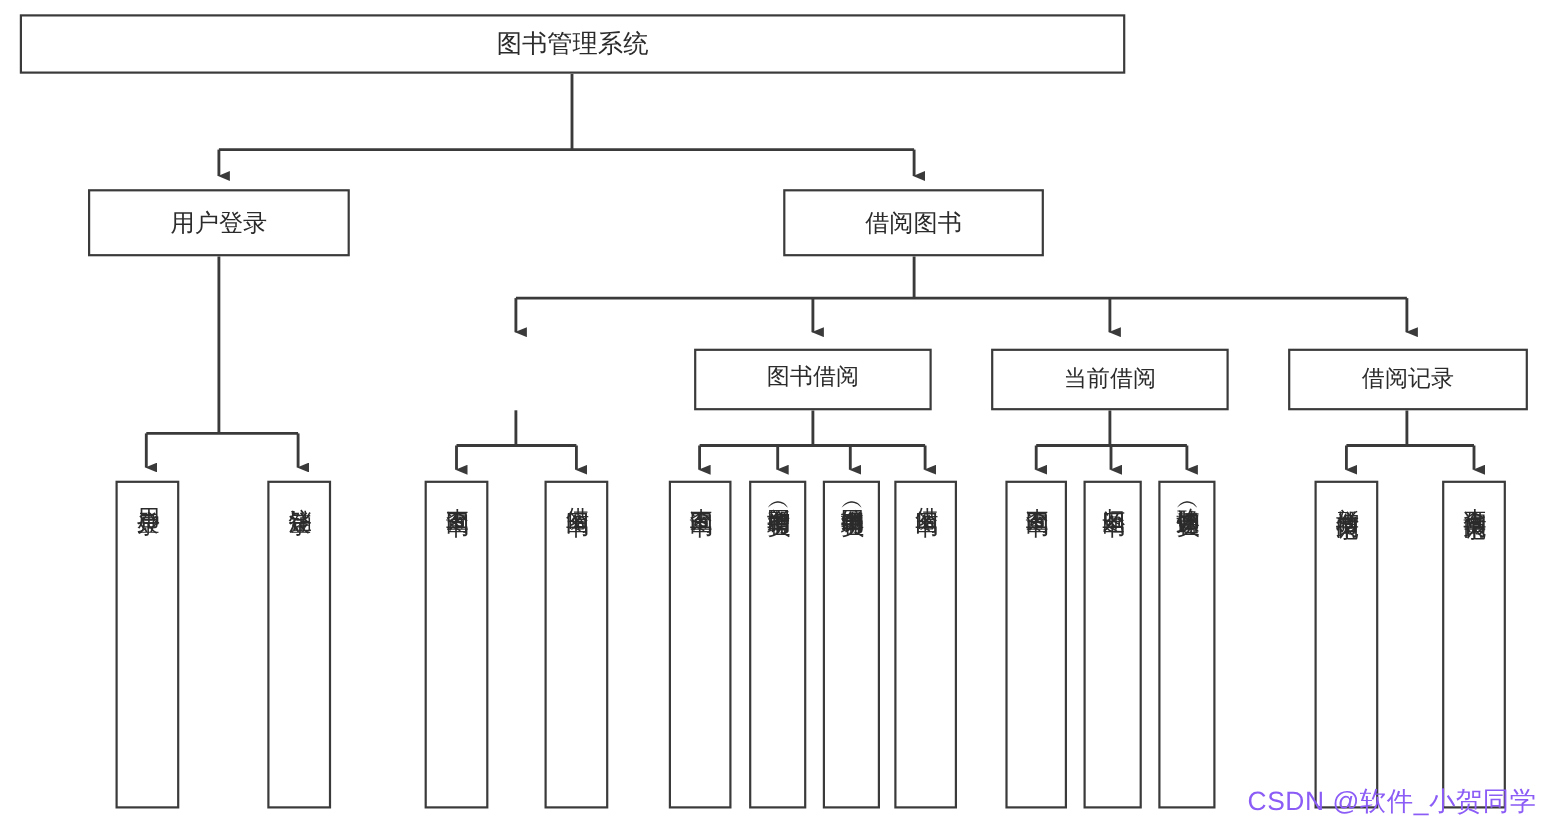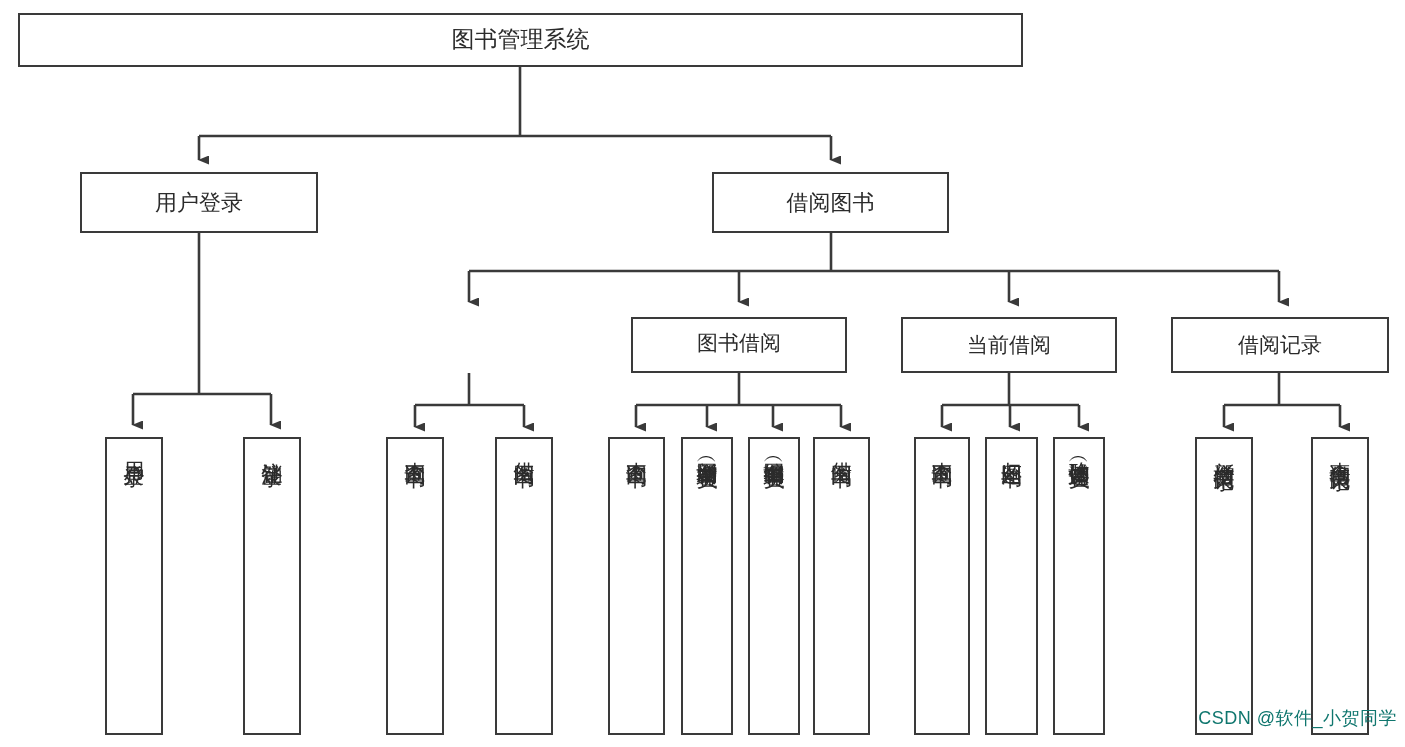--- a/index.html
+++ b/index.html
@@ -61,23 +61,23 @@
     white-space: pre-line;
     line-height: 1.05;
     display: block;
   }
   .vtext.narrow {
     letter-spacing: 1px;
   }
   #watermark {
     position: absolute;
     right: 8px;
-    bottom: 17px;
-    font-size: 18px;
-    color: #0f766e;
+    bottom: 3px;
+    font-size: 24px;
+    color: #8b5cf6;
     letter-spacing: 0.5px;
     white-space: nowrap;
     user-select: none;
   }
 </style>
 </head>
 <body>
 
 <div id="canvas">
 

